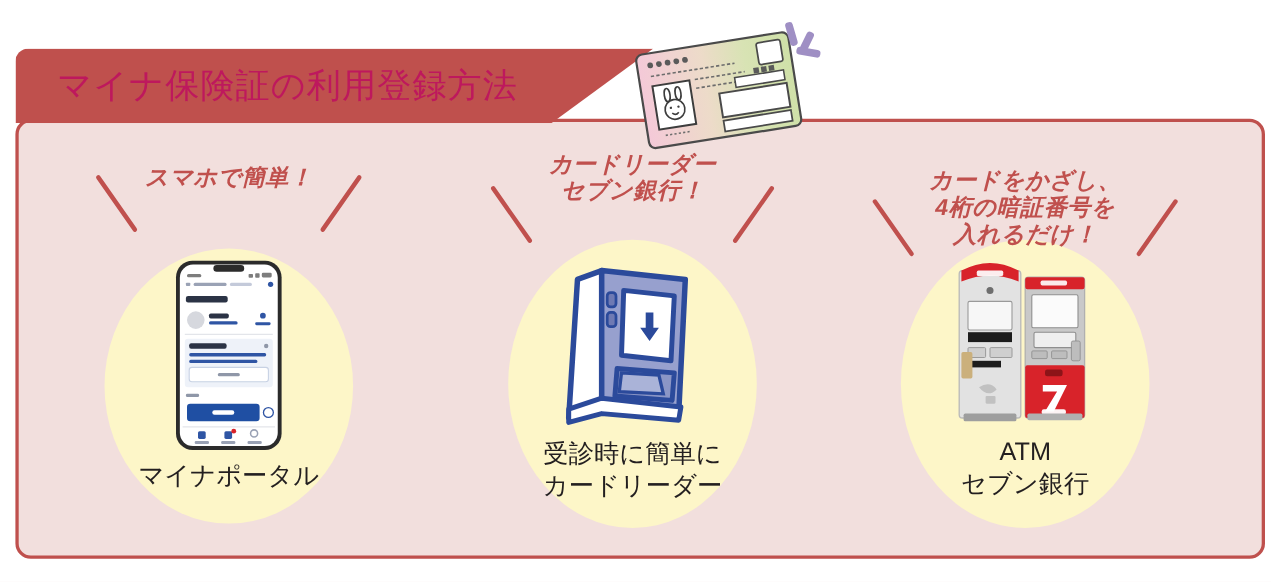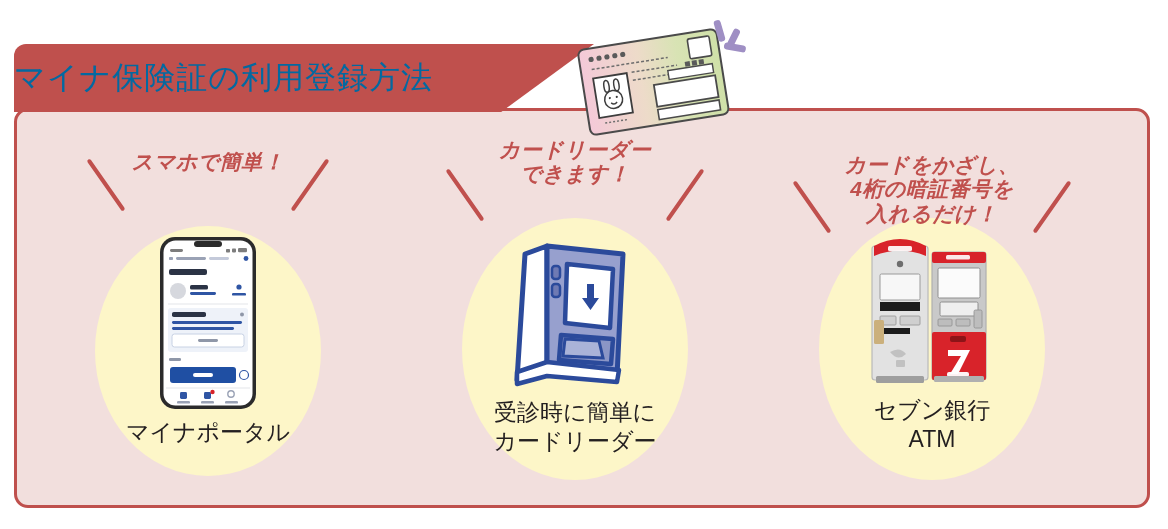--- a/index.html
+++ b/index.html
@@ -36,23 +36,24 @@
   }
   #banner-inner{
     position:absolute;
     left:14px; top:44px;
     width:580px; height:68px;
     display:flex; align-items:center;
     z-index:6;
     pointer-events:none;
   }
   #banner-title{
-    color:#0369a1;
+    color:#be185d;
     font-size:31px;
     letter-spacing:1px;
+    padding-left:38px;
     white-space:nowrap;
     font-weight:400;
   }
 
   
   #card-wrap{
     position:absolute;
     left:575px; top:18px;
     width:175px; height:120px;
     z-index:9;
@@ -301,21 +302,21 @@
   </div>
 </div>
 
 <div class="col" id="col-1">
   <div class="ellipse"></div>
   <div class="slash left"></div>
   <div class="slash right"></div>
 
   <div class="pop-label">
     <span>カードリーダー</span>
-    <span>できます！</span>
+    <span>セブン銀行！</span>
   </div>
 
   <div class="art" id="art-reader">
     <svg width="160" height="152" viewBox="0 0 160 152">
 
       <path d="M30 14 L52 6 L52 128 L22 140 Z" fill="#ffffff" stroke="#2b4a9b" stroke-width="5" stroke-linejoin="round"></path>
 
       <path d="M52 6 L128 14 L122 136 L52 128 Z" fill="#97a0ce" stroke="#2b4a9b" stroke-width="5" stroke-linejoin="round"></path>
 
       <path d="M72 24 L118 29 L115 88 L70 83 Z" fill="#ffffff" stroke="#2b4a9b" stroke-width="4.5" stroke-linejoin="round"></path>
@@ -397,16 +398,16 @@
         <g fill="#ffffff">
           <path d="M86 126 h22 l-12 24 h-8 l11 -18 h-13 Z"></path>
           <rect x="85" y="148" width="22" height="5" rx="2" opacity="0.95"></rect>
         </g>
         <rect x="72" y="152" width="50" height="6" rx="1.5" fill="#b0b0b0"></rect>
       </g>
     </svg>
   </div>
 
   <div class="caption">
+    <span>ATM</span>
     <span>セブン銀行</span>
-    <span>ATM</span>
   </div>
 </div>
 
 </body></html>

